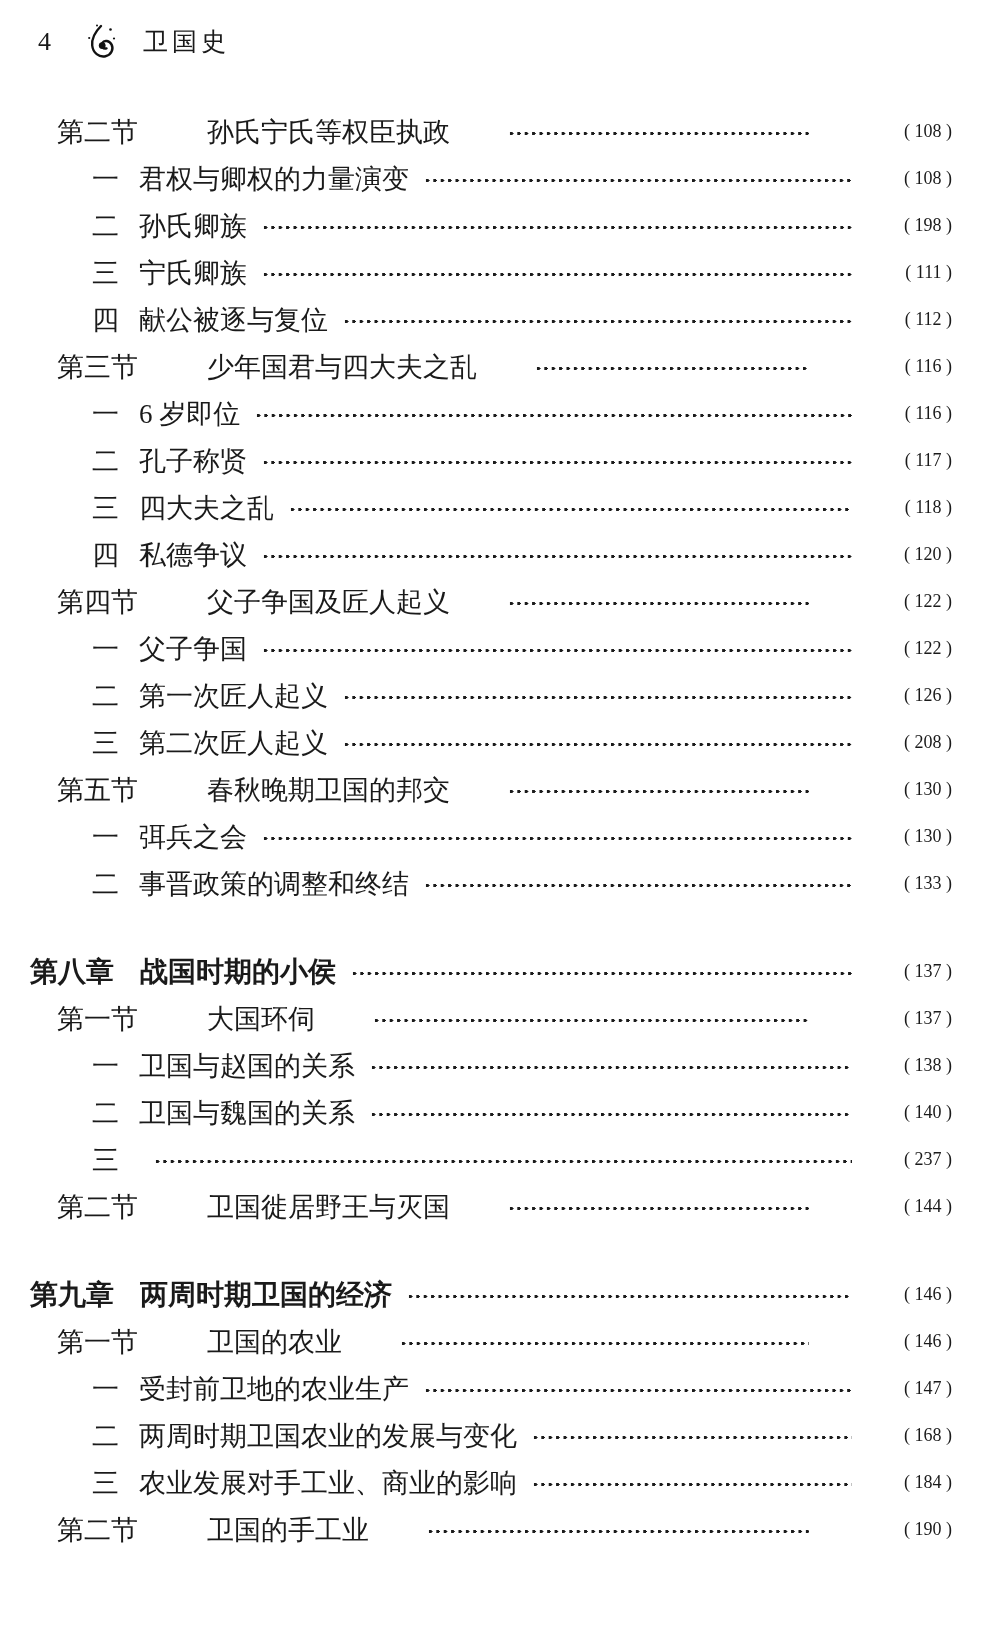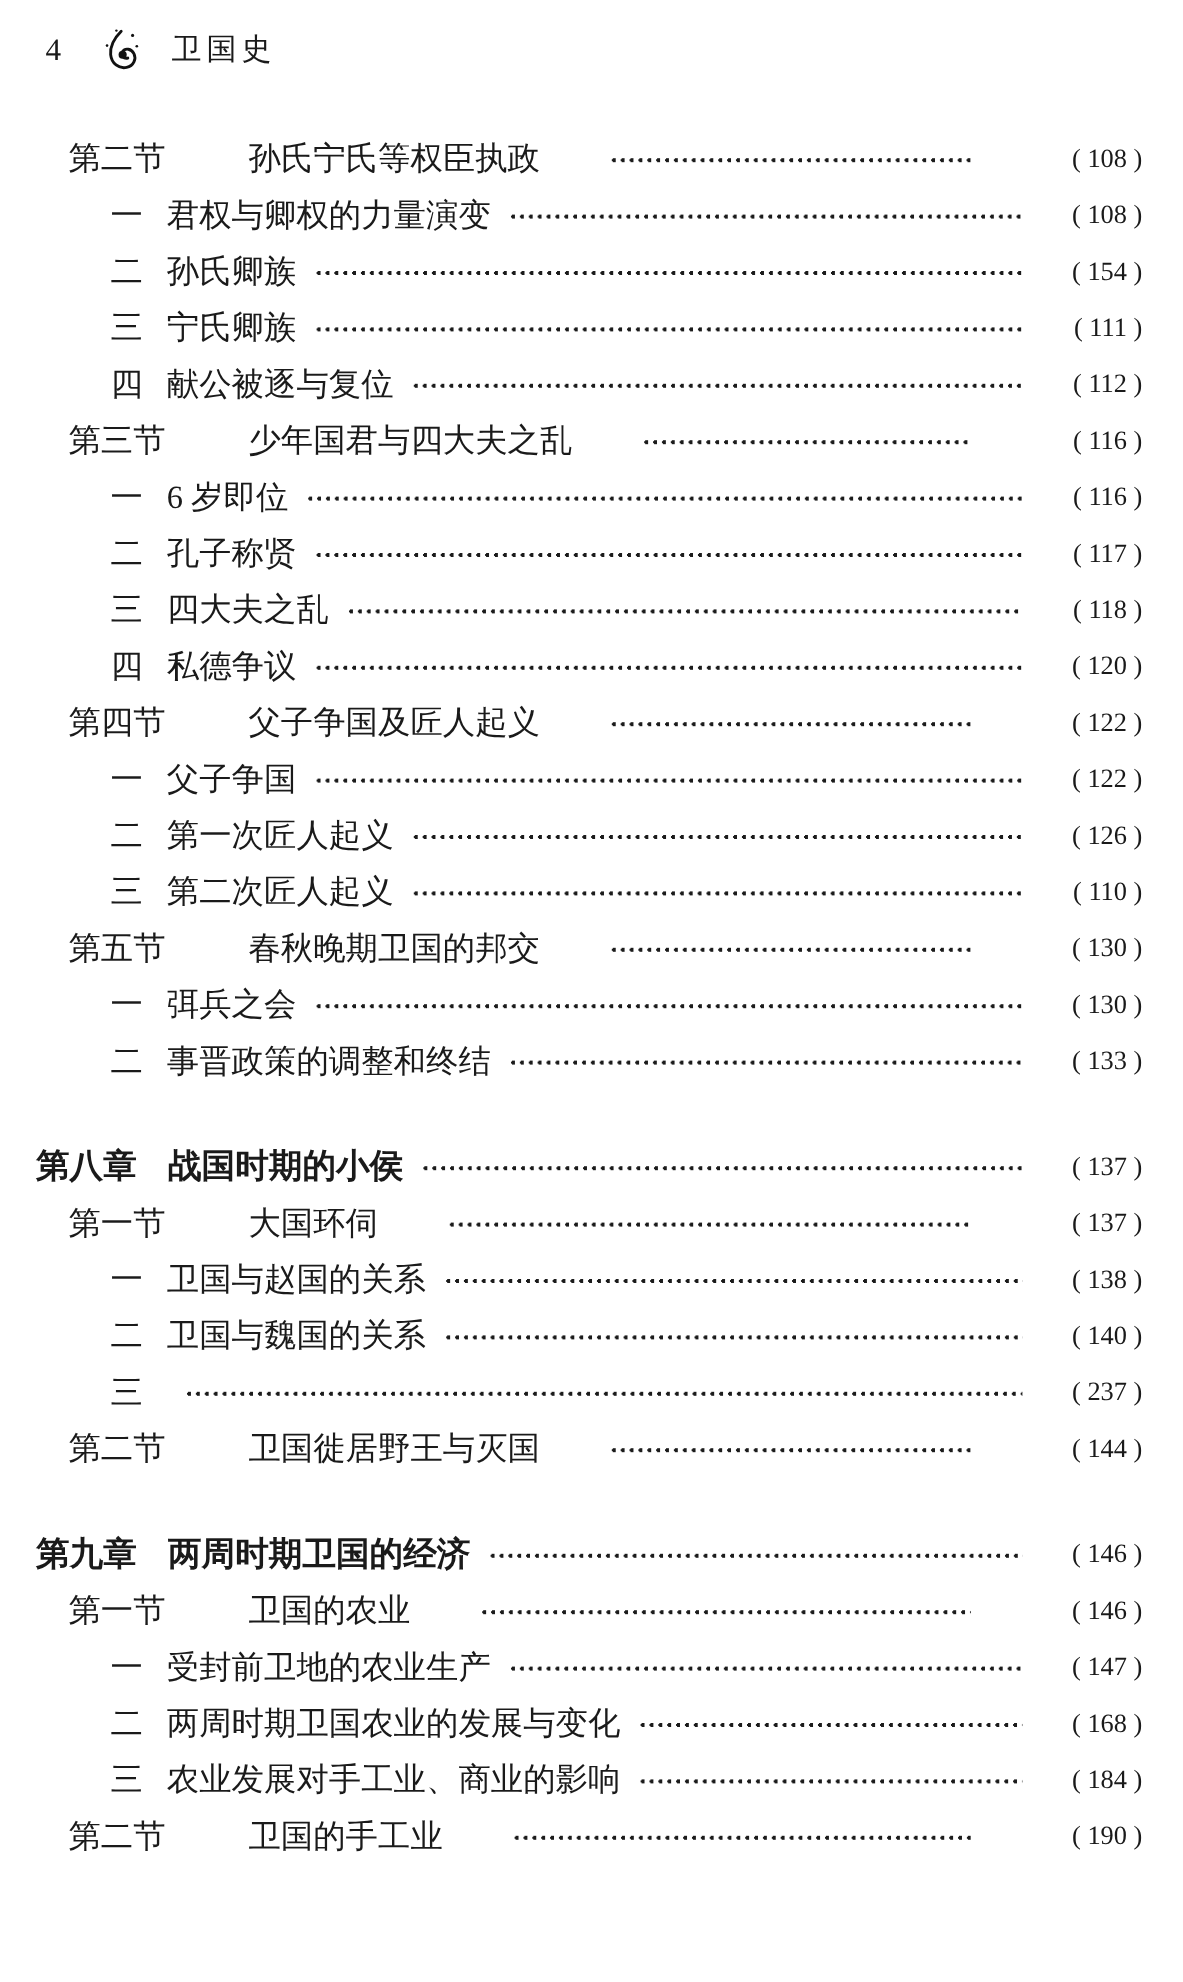--- a/index.html
+++ b/index.html
@@ -67,21 +67,21 @@
     background-image: radial-gradient(circle 1.7px at 2.6px 50%, #1b1b1b 98%, transparent 100%);
     background-size: 7.4px 5px;
     background-repeat: repeat-x;
     background-position: left center;
     min-width: 30px;
   }
   .pg {
     flex: 0 0 auto;
     min-width: 88px;
     text-align: right;
-    font-size: 22px;
+    font-size: 18px;
     font-family: "Liberation Serif", "DejaVu Serif", serif;
     font-weight: 400;
   }
   .row.chapter .pg { font-weight: 400; }
 </style>
 </head>
 <body>
 
 <div class="page">
 
@@ -112,21 +112,21 @@
       <span class="idx">一</span>
       <span class="title">君权与卿权的力量演变</span>
       <span class="leader"></span>
       <span class="pg">( 108 )</span>
     </div>
 
     <div class="row item">
       <span class="idx">二</span>
       <span class="title">孙氏卿族</span>
       <span class="leader"></span>
-      <span class="pg">( 154 )</span>
+      <span class="pg">( 198 )</span>
     </div>
 
     <div class="row item">
       <span class="idx">三</span>
       <span class="title">宁氏卿族</span>
       <span class="leader"></span>
       <span class="pg">( 111 )</span>
     </div>
 
     <div class="row item">
@@ -189,21 +189,21 @@
       <span class="idx">二</span>
       <span class="title">第一次匠人起义</span>
       <span class="leader"></span>
       <span class="pg">( 126 )</span>
     </div>
 
     <div class="row item">
       <span class="idx">三</span>
       <span class="title">第二次匠人起义</span>
       <span class="leader"></span>
-      <span class="pg">( 110 )</span>
+      <span class="pg">( 208 )</span>
     </div>
 
     <div class="row section">
       <span class="idx">第五节</span>
       <span class="title">春秋晚期卫国的邦交</span>
       <span class="leader"></span>
       <span class="pg">( 130 )</span>
     </div>
 
     <div class="row item">

